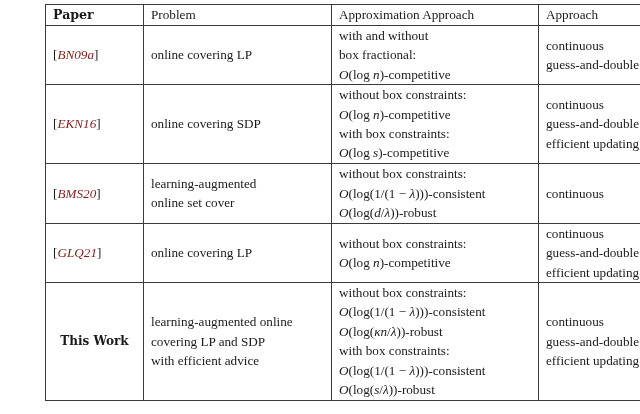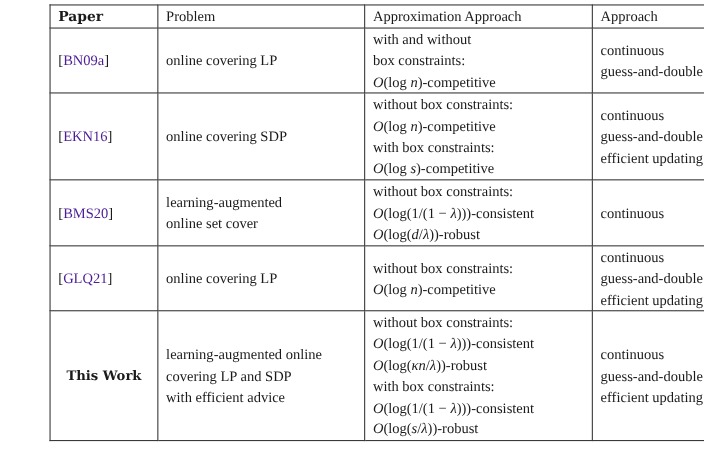--- a/index.html
+++ b/index.html
@@ -48,21 +48,22 @@
       font-size: 12.6px;
     }
     col.c1 { width: 98px; }
     col.c2 { width: 188px; }
     col.c3 { width: 207px; }
     col.c4 { width: 125px; }
     .cite {
       color: #1a1a1a;
     }
     .cite .key {
-      color: #4c1d95;
+      color: #7f1d1d;
+      font-style: italic;
     }
     .bold-cell {
       font-weight: bold;
       font-family: "DejaVu Serif", serif;
       font-size: 12px;
       text-align: center;
       padding: 0 4px;
     }
     .line {
       display: block;
@@ -100,21 +101,21 @@
 
       <tr class="r1">
         <td>
           <span class="cite">[<span class="key">BN09a</span>]</span>
         </td>
         <td>
           <span class="line">online covering LP</span>
         </td>
         <td>
           <span class="line">with and without</span>
-          <span class="line">box constraints:</span>
+          <span class="line">box fractional:</span>
           <span class="line math"><i>O</i>(log <i>n</i>)-competitive</span>
         </td>
         <td>
           <span class="line">continuous</span>
           <span class="line">guess-and-double</span>
         </td>
       </tr>
 
       <tr class="r2">
         <td>

